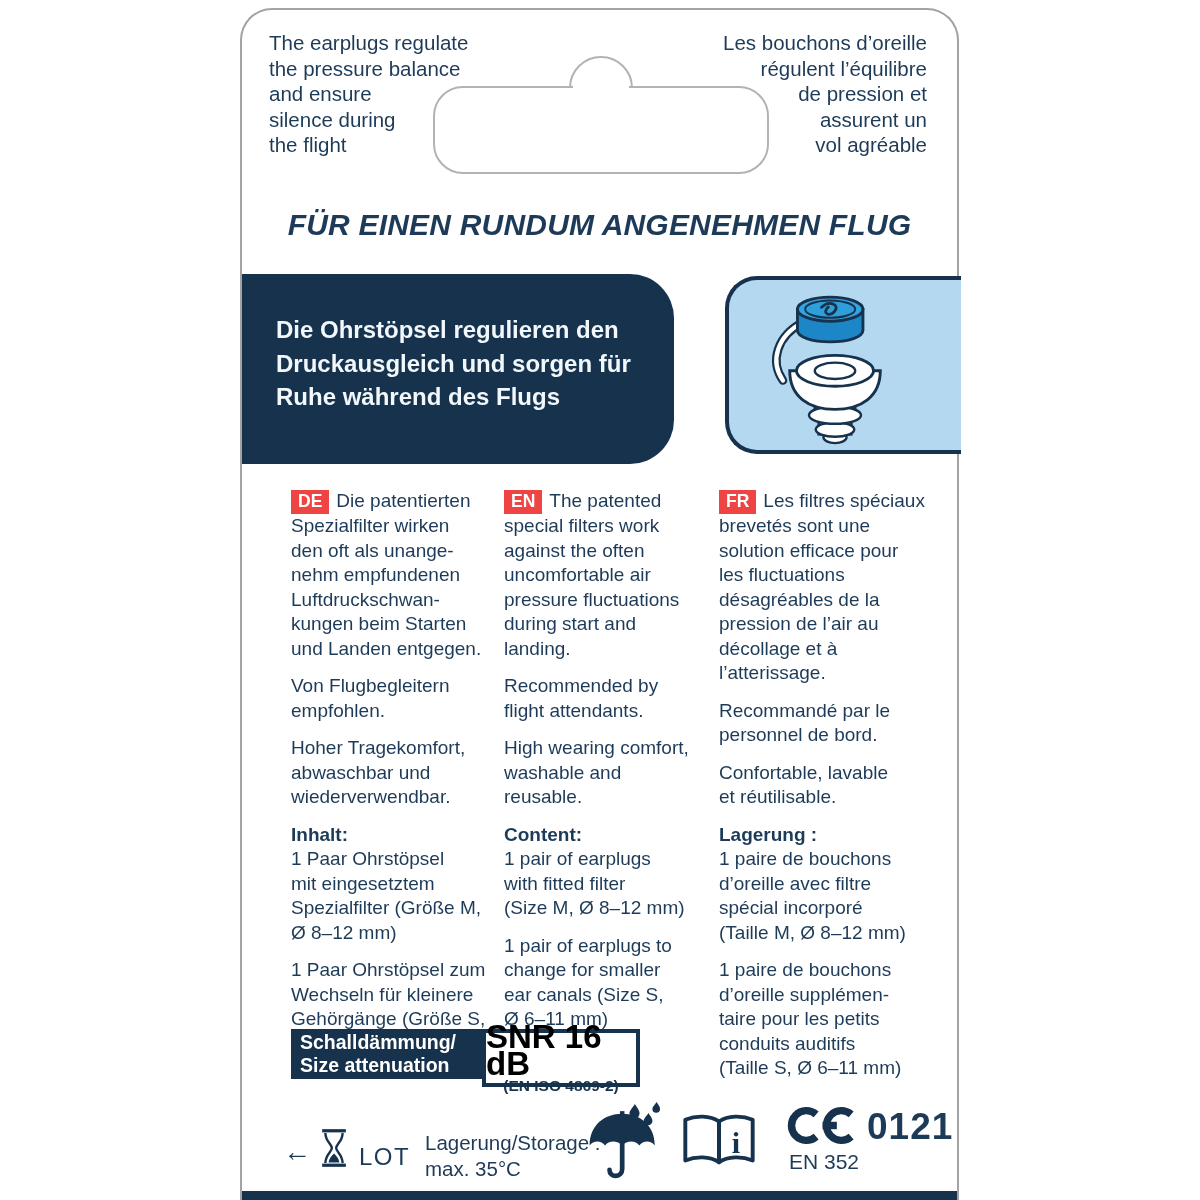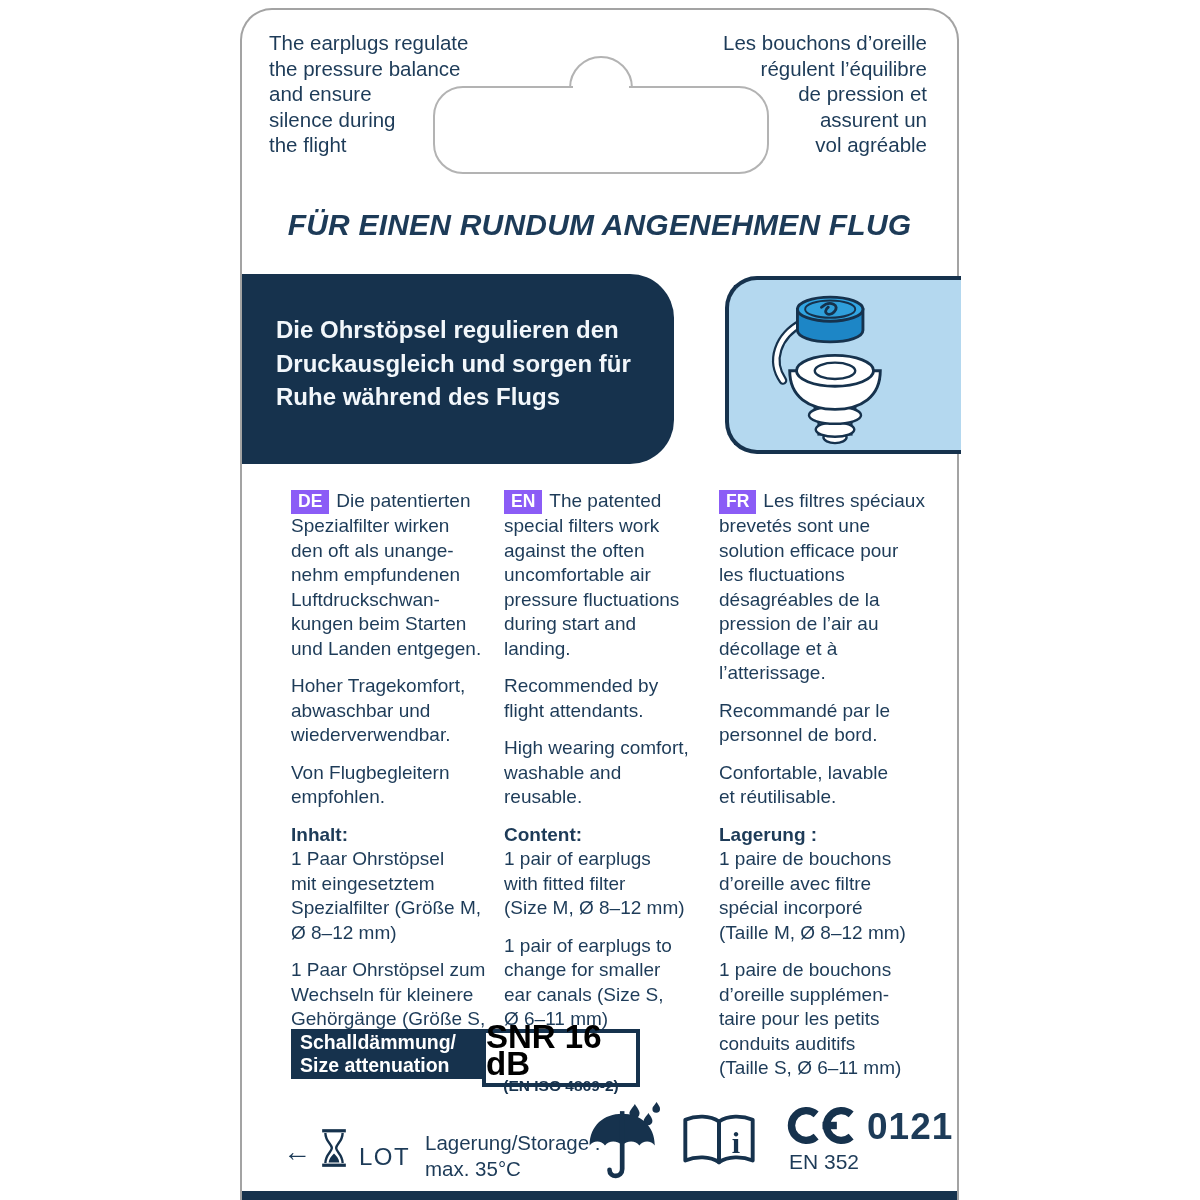--- a/index.html
+++ b/index.html
@@ -44,21 +44,21 @@
   .illus-box { position:absolute; left:483px; top:266px; width:236px; height:178px;
     background:#b4d8ef; border:4px solid #16324d; border-right:none;
     border-radius:32px 0 0 32px; overflow:hidden; }
 
   
   .col { position:absolute; top:479px; font-size:19px; line-height:24.5px; }
   .col p { margin:0 0 13px; }
   .col-de { left:49px;  width:208px; }
   .col-en { left:262px; width:208px; }
   .col-fr { left:477px; width:212px; }
-  .lang-badge { display:inline-block; background:#8b5cf6; color:#fff; font-weight:bold;
+  .lang-badge { display:inline-block; background:#ef4444; color:#fff; font-weight:bold;
     font-size:17.5px; line-height:21px; padding:1px 7px 2px; margin-right:7px; }
   .content-title { font-weight:bold; margin-bottom:0 !important; }
 
   
   .snr-row { position:absolute; left:49px; top:1019px; display:flex; }
   .snr-dark { width:191px; height:50px; background:#16324d; color:#fff; font-weight:bold;
     font-size:19.5px; line-height:23.5px; display:flex; flex-direction:column;
     justify-content:center; padding-left:9px; }
   .snr-light { width:158px; height:58px; background:#fff; border:4px solid #16324d;
     display:flex; flex-direction:column; align-items:center; justify-content:center; }
@@ -130,25 +130,25 @@
   </div>
 
   <div class="col col-de">
     <p><span class="lang-badge">DE</span><span class="pre">Die patentierten
 Spezialfilter wirken
 den oft als unange-
 nehm empfundenen
 Luftdruckschwan-
 kungen beim Starten
 und Landen entgegen.</span></p>
+    <p class="pre">Von Flugbegleitern
+empfohlen.</p>
     <p class="pre">Hoher Tragekomfort,
 abwaschbar und
 wiederverwendbar.</p>
-    <p class="pre">Von Flugbegleitern
-empfohlen.</p>
     <p class="content-title">Inhalt:</p>
     <p class="pre">1 Paar Ohrstöpsel
 mit eingesetztem
 Spezialfilter (Größe M,
 Ø 8–12 mm)</p>
     <p class="pre">1 Paar Ohrstöpsel zum
 Wechseln für kleinere
 Gehörgänge (Größe S,
 Ø 6–11 mm)</p>
   </div>

